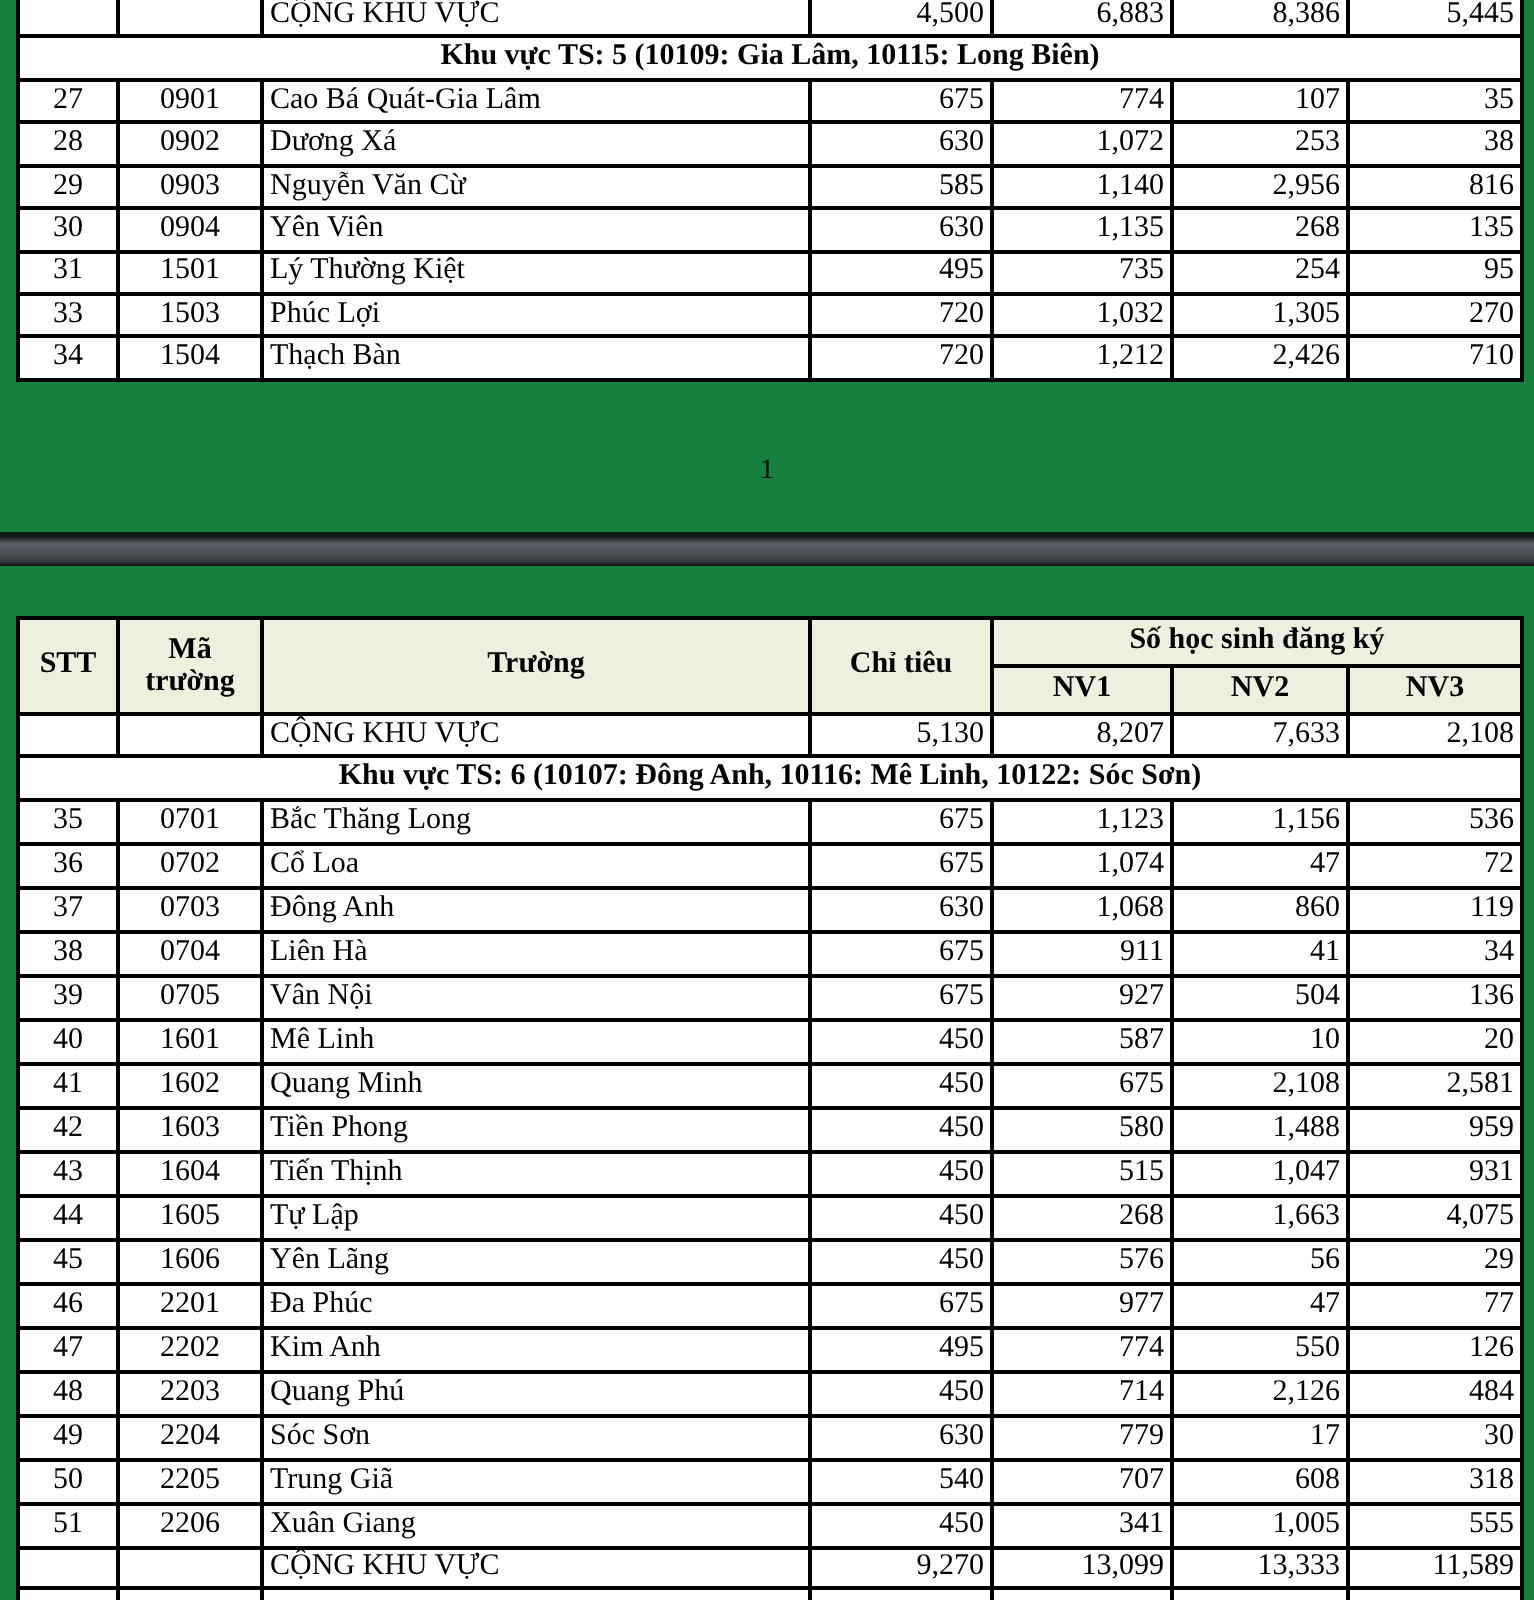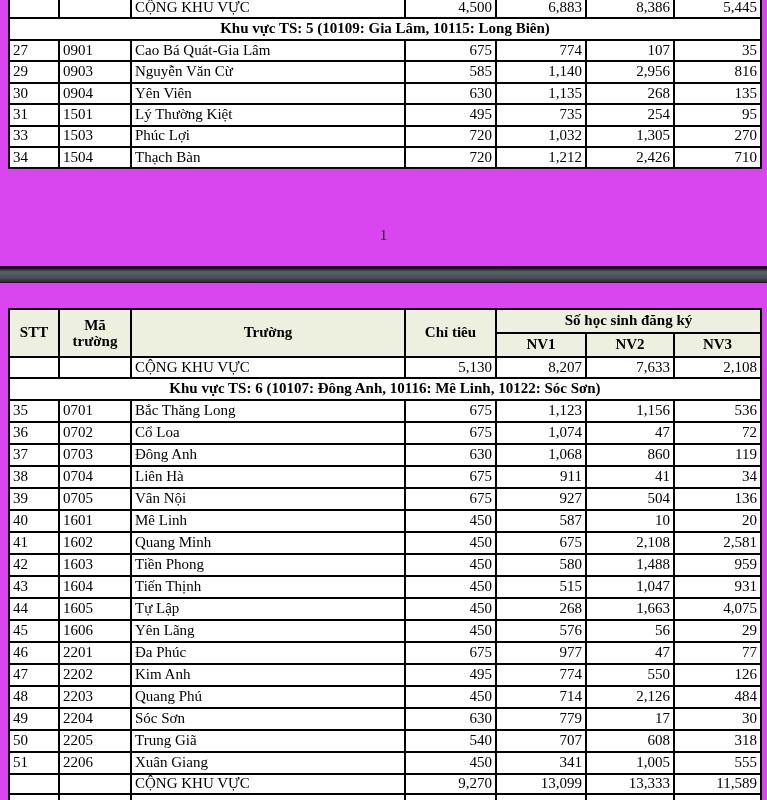--- a/index.html
+++ b/index.html
@@ -2,31 +2,31 @@
 <html><head>
 <meta charset="utf-8">
 <style>
   html,body{margin:0;padding:0;}
   body{
     width:767px;height:800px;background:#ffffff;
     font-family:"Liberation Serif","DejaVu Serif",serif;
     color:#000;
     overflow:hidden;
   }
-  .page{position:relative;width:767px;height:800px;overflow:hidden;background:#d946ef;}
+  .page{position:relative;width:767px;height:800px;overflow:hidden;background:#15803d;}
 
   
   .adm-table{border-collapse:collapse;table-layout:fixed;width:752px;background:#ffffff;}
   .adm-table td,.adm-table th{
     border:2px solid #000;
     font-size:15px;line-height:1.05;
     padding:0 3px;overflow:hidden;white-space:nowrap;
     font-weight:normal;vertical-align:middle;
   }
-  .c-center{}
+  .c-center{text-align:center;}
   .c-left{text-align:left;padding-left:4px;}
   .c-num{text-align:right;padding-right:4px;}
 
   
   #table1-wrap{position:absolute;left:8px;top:-3px;}
   #table1 .summary-row td{height:18px;}
   #table1 .region-row td{height:20px;}
   #table1 tbody.data-body td{height:19.4px;}
 
   
@@ -84,20 +84,29 @@
       </tbody>
       <tbody class="data-body">
           <tr>
             <td class="c-center">27</td>
             <td class="c-center">0901</td>
             <td class="c-left">Cao Bá Quát-Gia Lâm</td>
             <td class="c-num">675</td>
             <td class="c-num">774</td>
             <td class="c-num">107</td>
             <td class="c-num">35</td>
+          </tr>
+          <tr>
+            <td class="c-center">28</td>
+            <td class="c-center">0902</td>
+            <td class="c-left">Dương Xá</td>
+            <td class="c-num">630</td>
+            <td class="c-num">1,072</td>
+            <td class="c-num">253</td>
+            <td class="c-num">38</td>
           </tr>
           <tr>
             <td class="c-center">29</td>
             <td class="c-center">0903</td>
             <td class="c-left">Nguyễn Văn Cừ</td>
             <td class="c-num">585</td>
             <td class="c-num">1,140</td>
             <td class="c-num">2,956</td>
             <td class="c-num">816</td>
           </tr>

